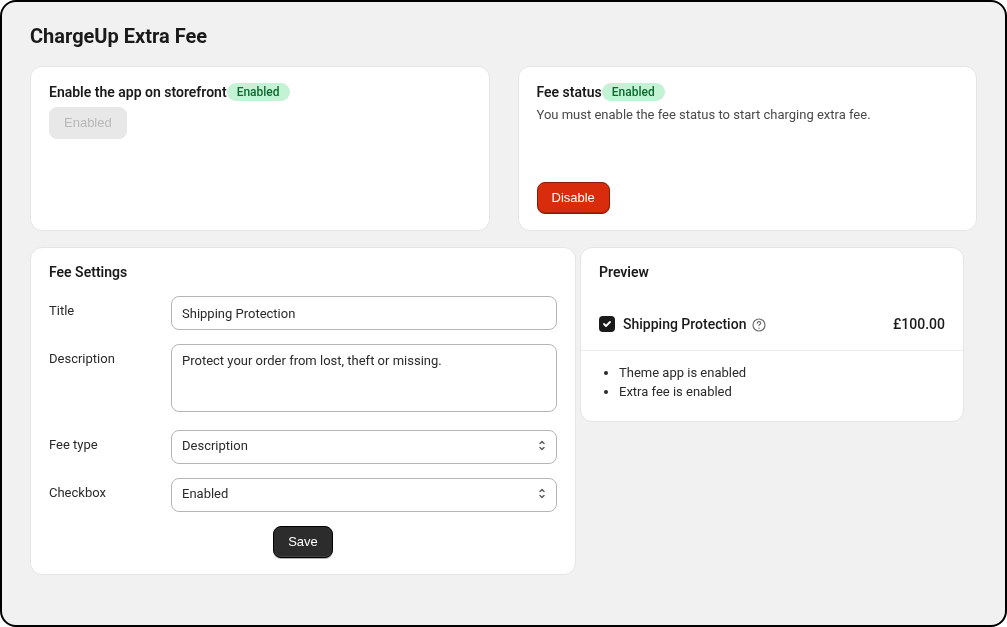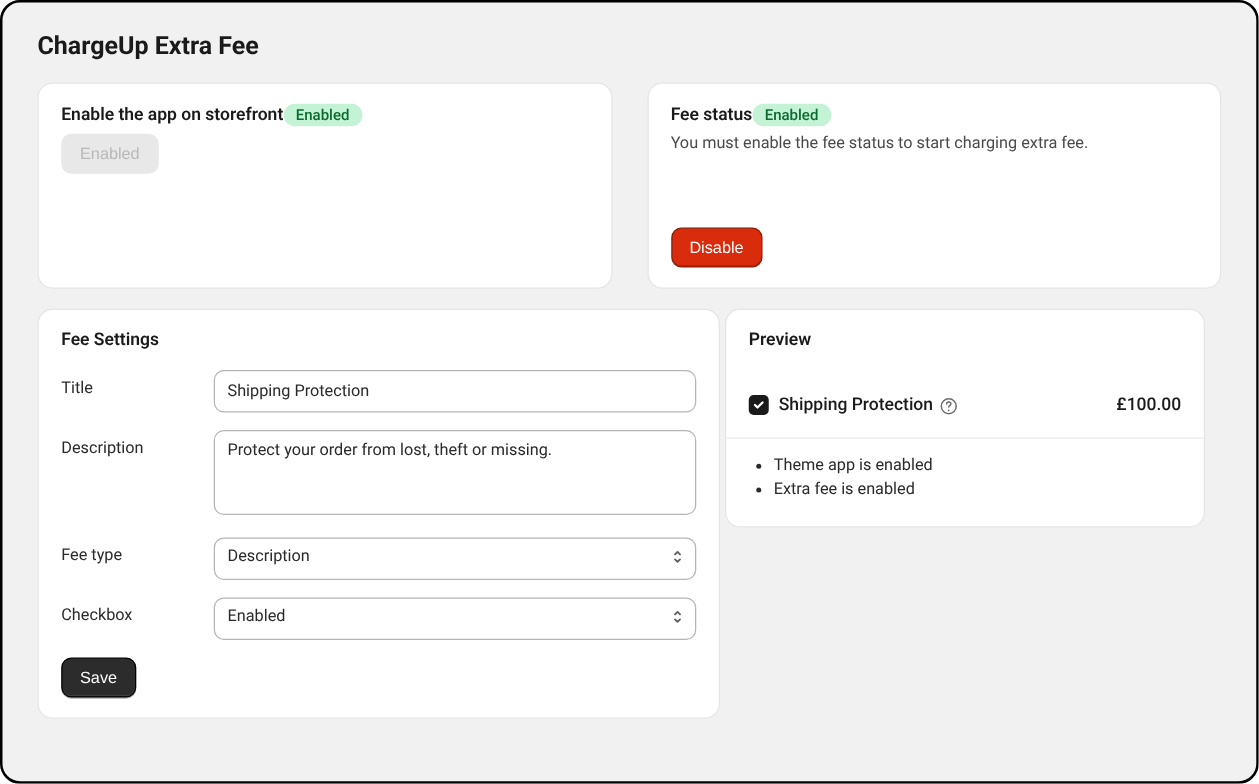--- a/index.html
+++ b/index.html
@@ -155,21 +155,21 @@
   .select-chevron {
     position: absolute;
     right: 10px;
     top: 50%;
     transform: translateY(-50%);
     pointer-events: none;
     color: #606060;
   }
   .save-row {
     display: flex;
-    justify-content: flex-start;
+    justify-content: center;
     margin-top: 6px;
   }
   .preview-inner {
     padding: 16px 16px 14px 18px;
   }
   .preview-line {
     display: flex;
     align-items: center;
     padding: 6px 18px 18px 18px;
     border-bottom: 1px solid #ebebeb;

